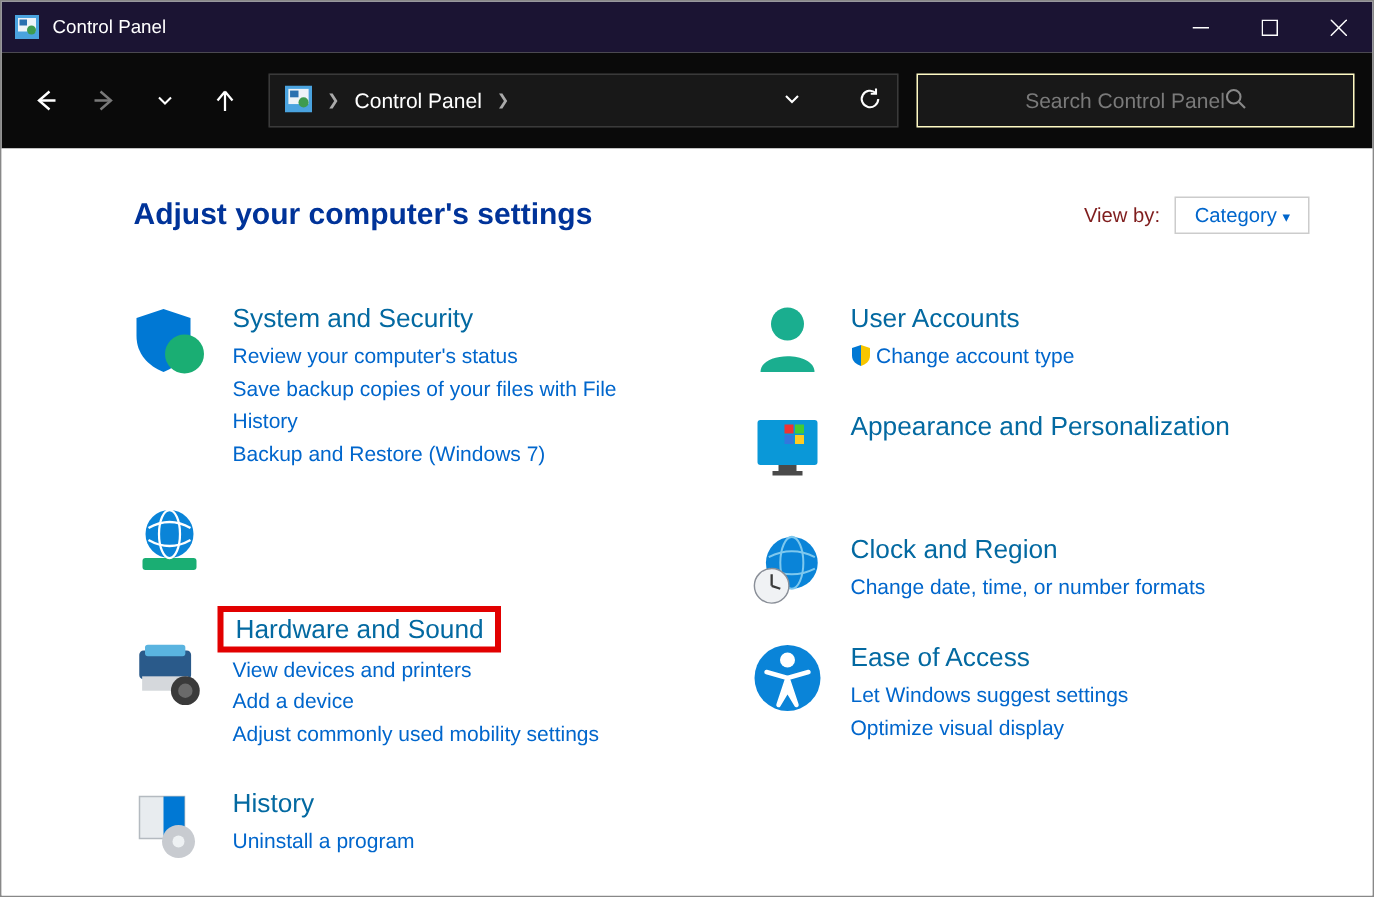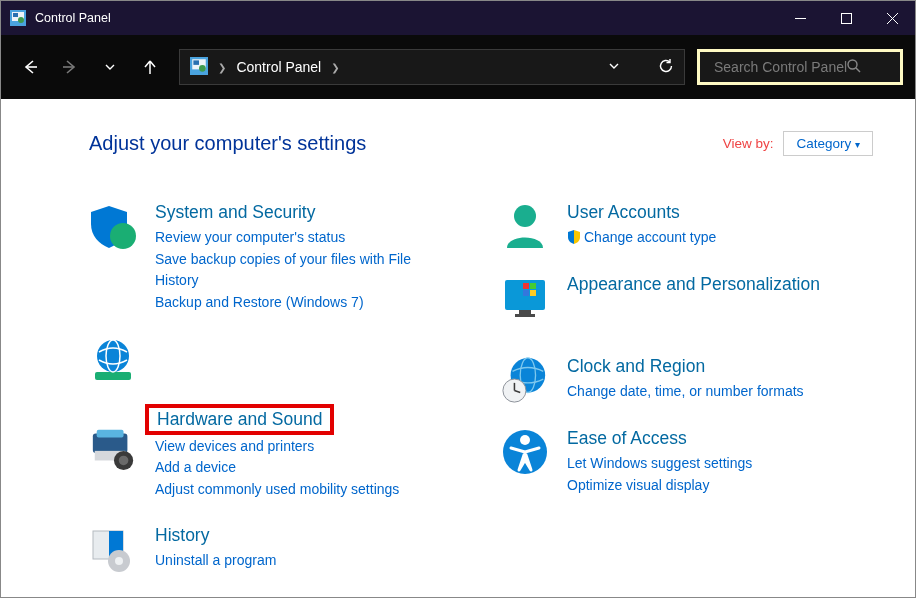--- a/index.html
+++ b/index.html
@@ -73,55 +73,55 @@
       margin: 0 6px;
       color: #fff;
       font-size: 14px;
       gap: 10px;
     }
     .chevron {
       color: #aaa;
       font-size: 10px;
     }
     .search-box {
-      width: 206px;
+      width: 292px;
       height: 36px;
       background: #181818;
-      border: 3px solid #fef9c3;
+      border: 1px solid #fef9c3;
       display: flex;
       align-items: center;
       padding: 0 14px;
       color: #7a7a7a;
       font-size: 14px;
-      justify-content: flex-start;
+      justify-content: center;
     }
     .content {
       padding: 32px 24px 20px 88px;
       background: #fff;
     }
     .content-header {
       display: flex;
       justify-content: space-between;
       align-items: center;
       margin-bottom: 46px;
     }
     .page-title {
       font-size: 20px;
       color: #003399;
-      font-weight: 400;
+      font-weight: 700;
     }
     .viewby {
       display: flex;
       align-items: center;
       gap: 10px;
       font-size: 13.5px;
       margin-right: 18px;
     }
     .viewby-label {
-      color: #ef4444;
+      color: #7f1d1d;
     }
     .viewby-select {
       border: 1px solid #ccc;
       padding: 4px 12px;
       color: #0066cc;
       text-align: right;
     }
     .categories {
       display: flex;
       gap: 52px;

